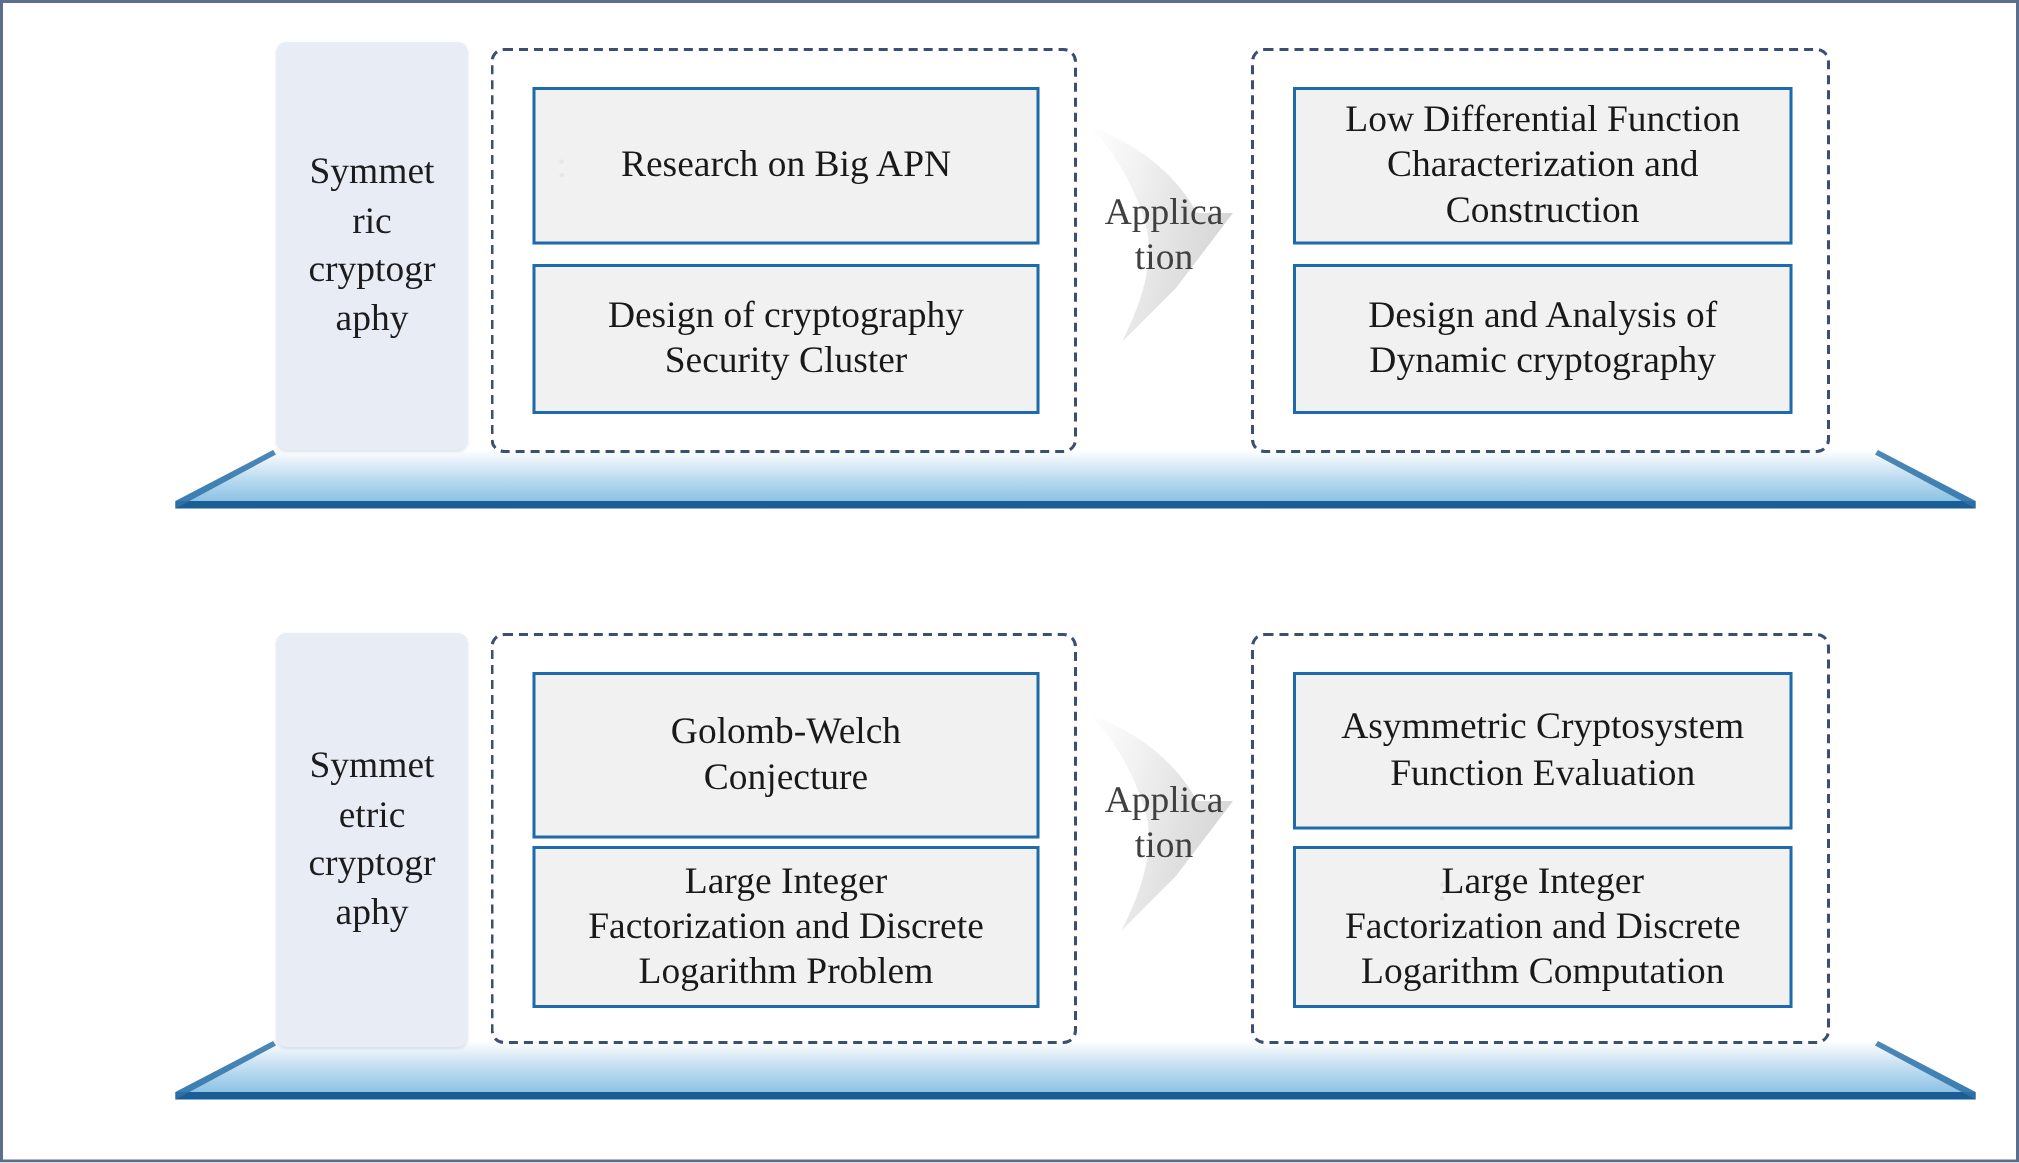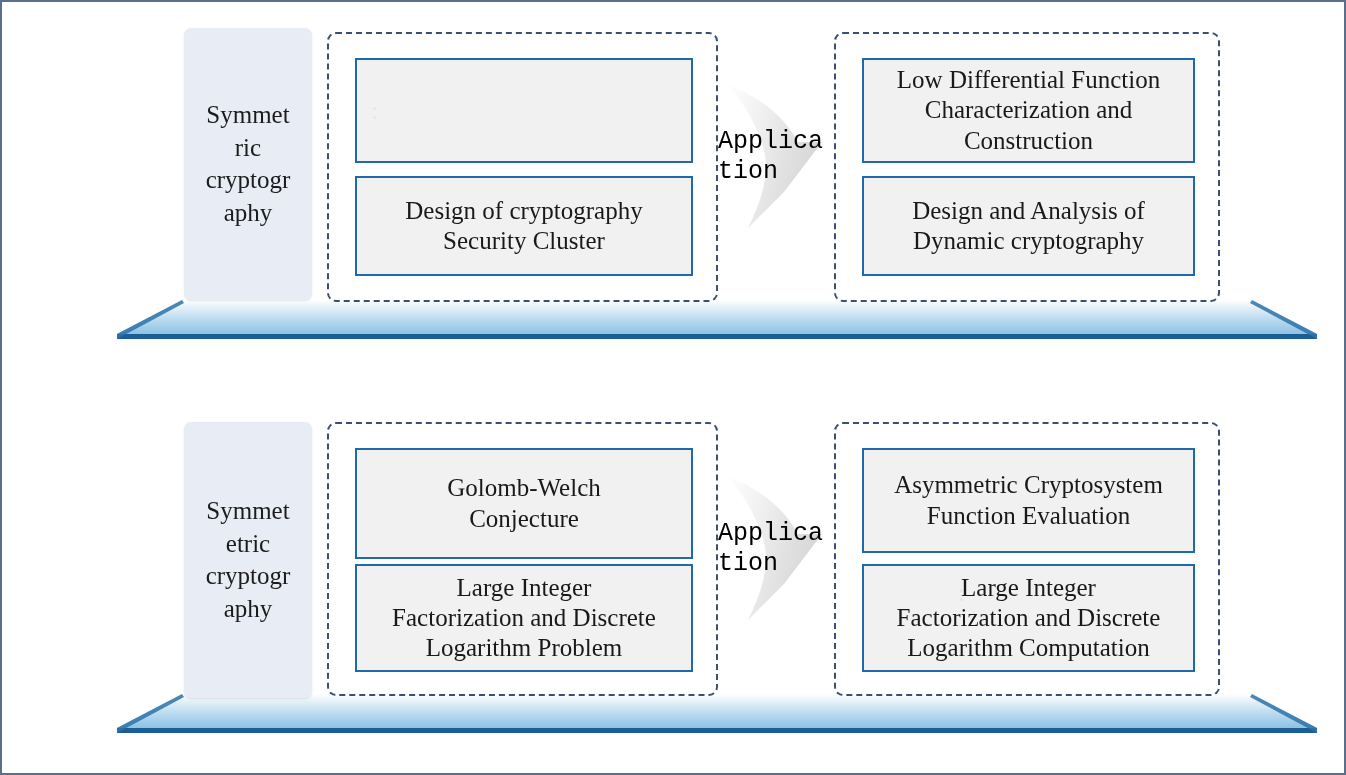--- a/index.html
+++ b/index.html
@@ -63,26 +63,26 @@
     pointer-events:none;
   }
 
   
   .arrow-wrap{
     display:flex;align-items:center;justify-content:center;
   }
   .arrow-wrap svg{position:absolute;left:0;top:0;}
   .arrow-label{
     position:relative;
+    text-align:center;
     font-size:25px;
     line-height:1.22;
-    color:#000000;
+    color:#404040;
     width:100%;
     z-index:3;
-    font-family:Liberation Mono, monospace;
   }
 
   
   .platform{pointer-events:none;}
 </style>
 </head>
 <body>
 
 <div id="canvas">
 
@@ -104,20 +104,21 @@
   <div class="abs cat-panel" style="left:182px;top:26px;width:128px;height:272px;">
     <span class="cat-text" style="white-space:pre-line;">Symmet
 ric
 cryptogr
 aphy</span>
   </div>
 
   <div class="abs group" style="left:325px;top:30px;width:391px;height:270px;">
     <div class="abs item-box" style="left:26px;top:24px;width:338px;height:105px;">
       <span class="ghost" style="left:14px;top:38px;">:</span>
+      <span class="txt" style="white-space:pre-line;">Research on Big APN</span>
     </div>
     <div class="abs item-box" style="left:26px;top:142px;width:338px;height:100px;">
       <span class="txt" style="white-space:pre-line;">Design of cryptography
 Security Cluster</span>
     </div>
   </div>
 
   <div class="abs arrow-wrap" style="left:716px;top:78px;width:116px;height:150px;">
     <svg width="116" height="150" viewBox="0 0 116 150">
       <defs>

